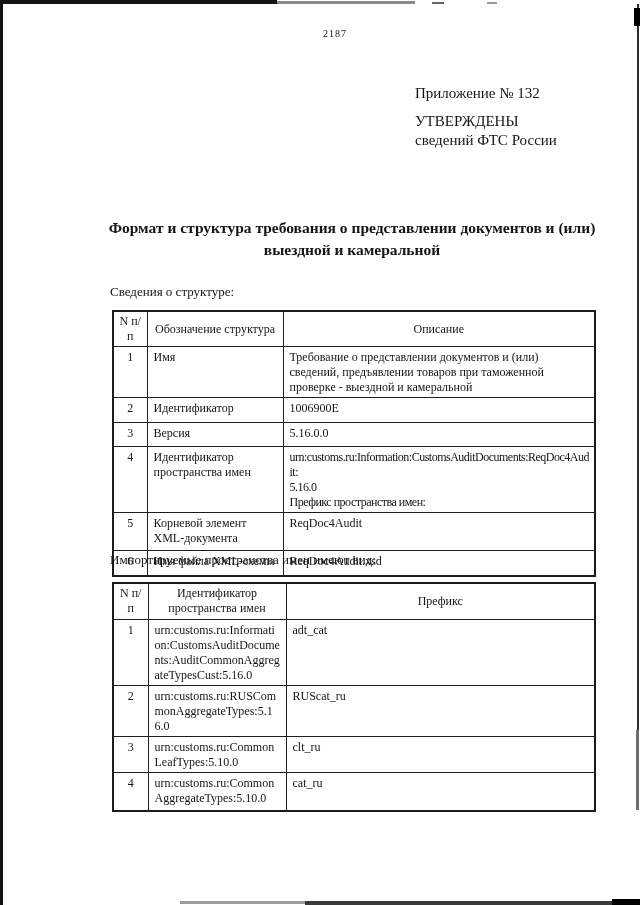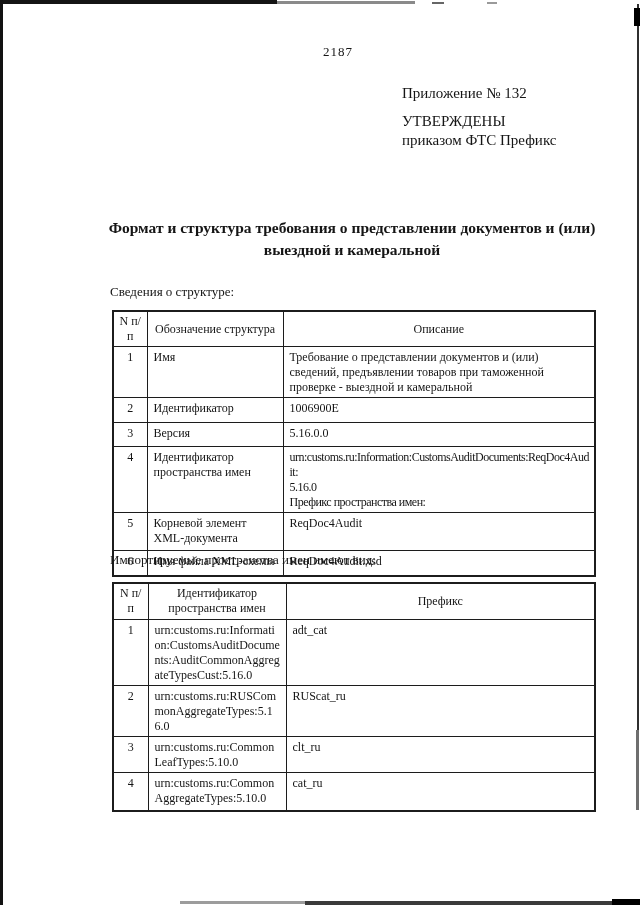--- a/index.html
+++ b/index.html
@@ -21,25 +21,25 @@
   .art-top-dash2{left:487px;top:2px;width:10px;height:2px;background:#9a9a9a;}
   .art-left{left:0;top:0;width:3px;height:905px;background:#121212;}
   .art-right-line{left:637px;top:4px;width:2px;height:806px;background:#2f2f2f;}
   .art-right-blob{left:634px;top:8px;width:6px;height:18px;background:#000;}
   .art-right-gray{left:636px;top:730px;width:3px;height:80px;background:#6e6e6e;}
   .art-bot-gray{left:180px;top:901px;width:125px;height:3px;background:#9c9c9c;}
   .art-bot-dark{left:305px;top:901px;width:307px;height:4px;background:#3a3a3a;}
   .art-bot-black{left:612px;top:899px;width:28px;height:6px;background:#000;}
 
   .page-number{
-    position:absolute;left:323px;top:44px;
-    font-size:13px;letter-spacing:1px;
+    position:absolute;left:323px;top:28px;
+    font-size:10px;letter-spacing:1px;
   }
 
-  .approval{position:absolute;left:402px;top:84px;font-size:15px;line-height:19px;}
+  .approval{position:absolute;left:415px;top:84px;font-size:15px;line-height:19px;}
   .approval .appendix{margin-bottom:9px;}
   .approval .date-line{margin-top:7px;font-size:14.5px;}
   .approval .u{
     font-weight:bold;border-bottom:1.3px solid #111;padding:0 3px;
     letter-spacing:.3px;
   }
   .approval .date-prefix{padding-right:1px;}
 
   .doc-title{
     position:absolute;left:72px;top:217px;width:560px;
@@ -86,21 +86,21 @@
   <div class="art art-right-gray"></div>
   <div class="art art-bot-gray"></div>
   <div class="art art-bot-dark"></div>
   <div class="art art-bot-black"></div>
 
   <div class="page-number">2187</div>
 
   <div class="approval">
     <div class="appendix">Приложение № 132</div>
     <div>УТВЕРЖДЕНЫ</div>
-    <div>приказом ФТС Префикс</div>
+    <div>сведений ФТС России</div>
   </div>
 
   <div class="doc-title">
     <div>Формат и структура требования о представлении документов и (или)</div>
     <div>выездной и камеральной</div>
   </div>
 
   <div class="section-heading heading-structure">Сведения о структуре:</div>
 
   <table class="tbl tbl1">

